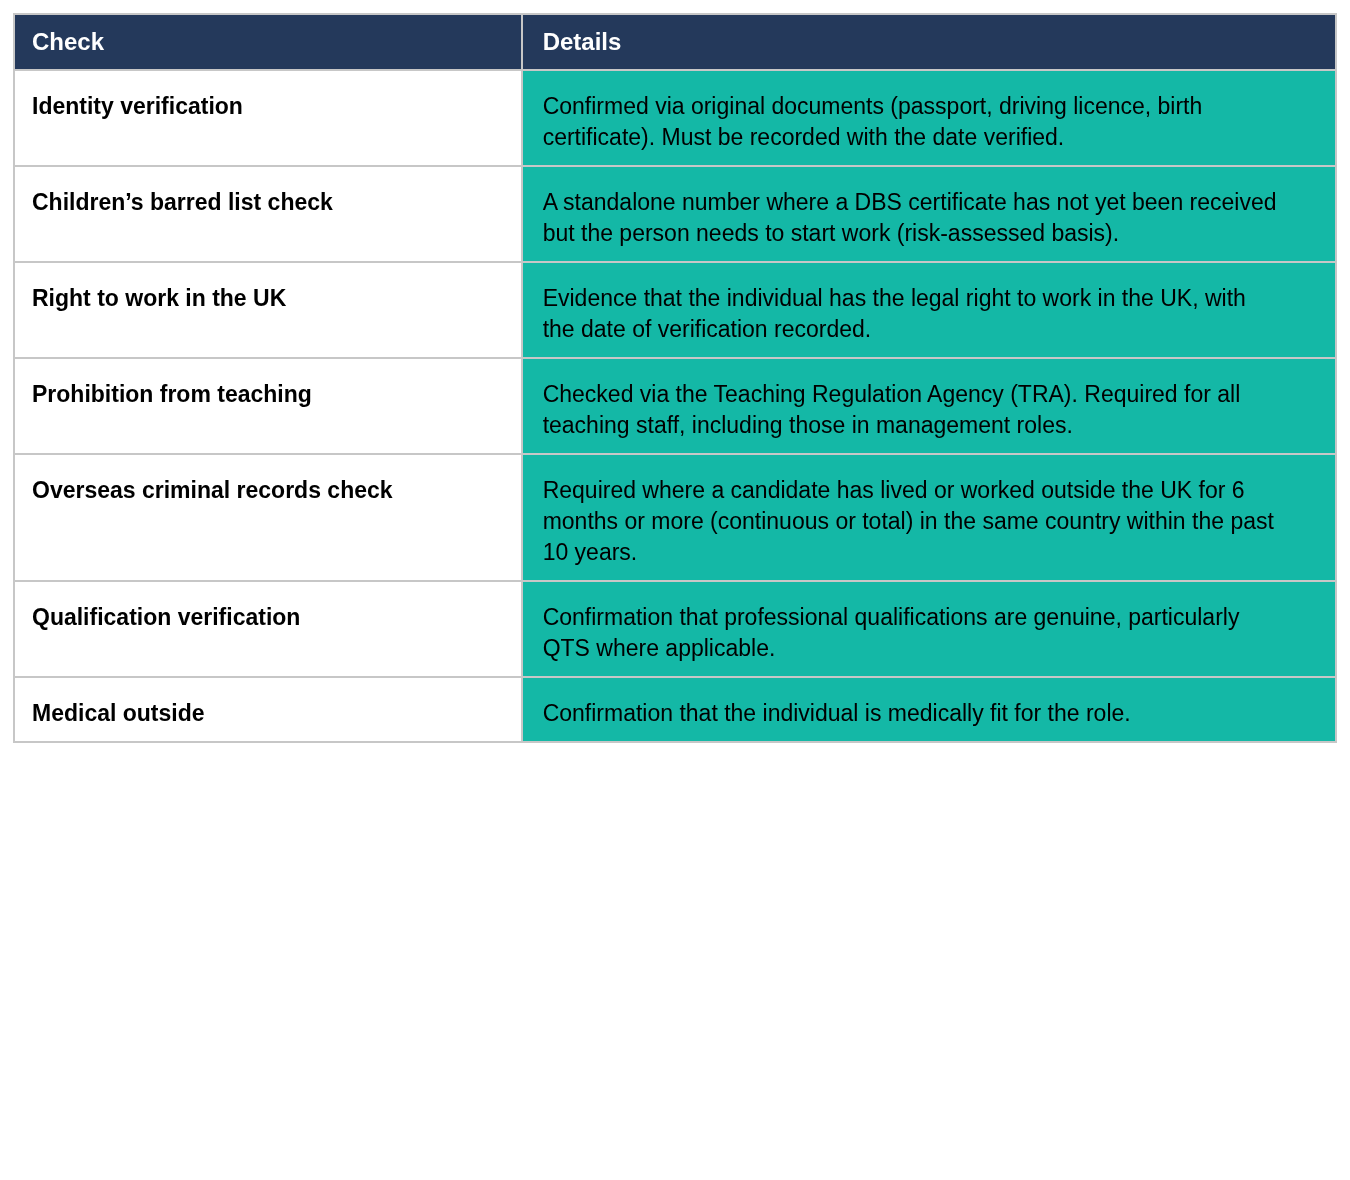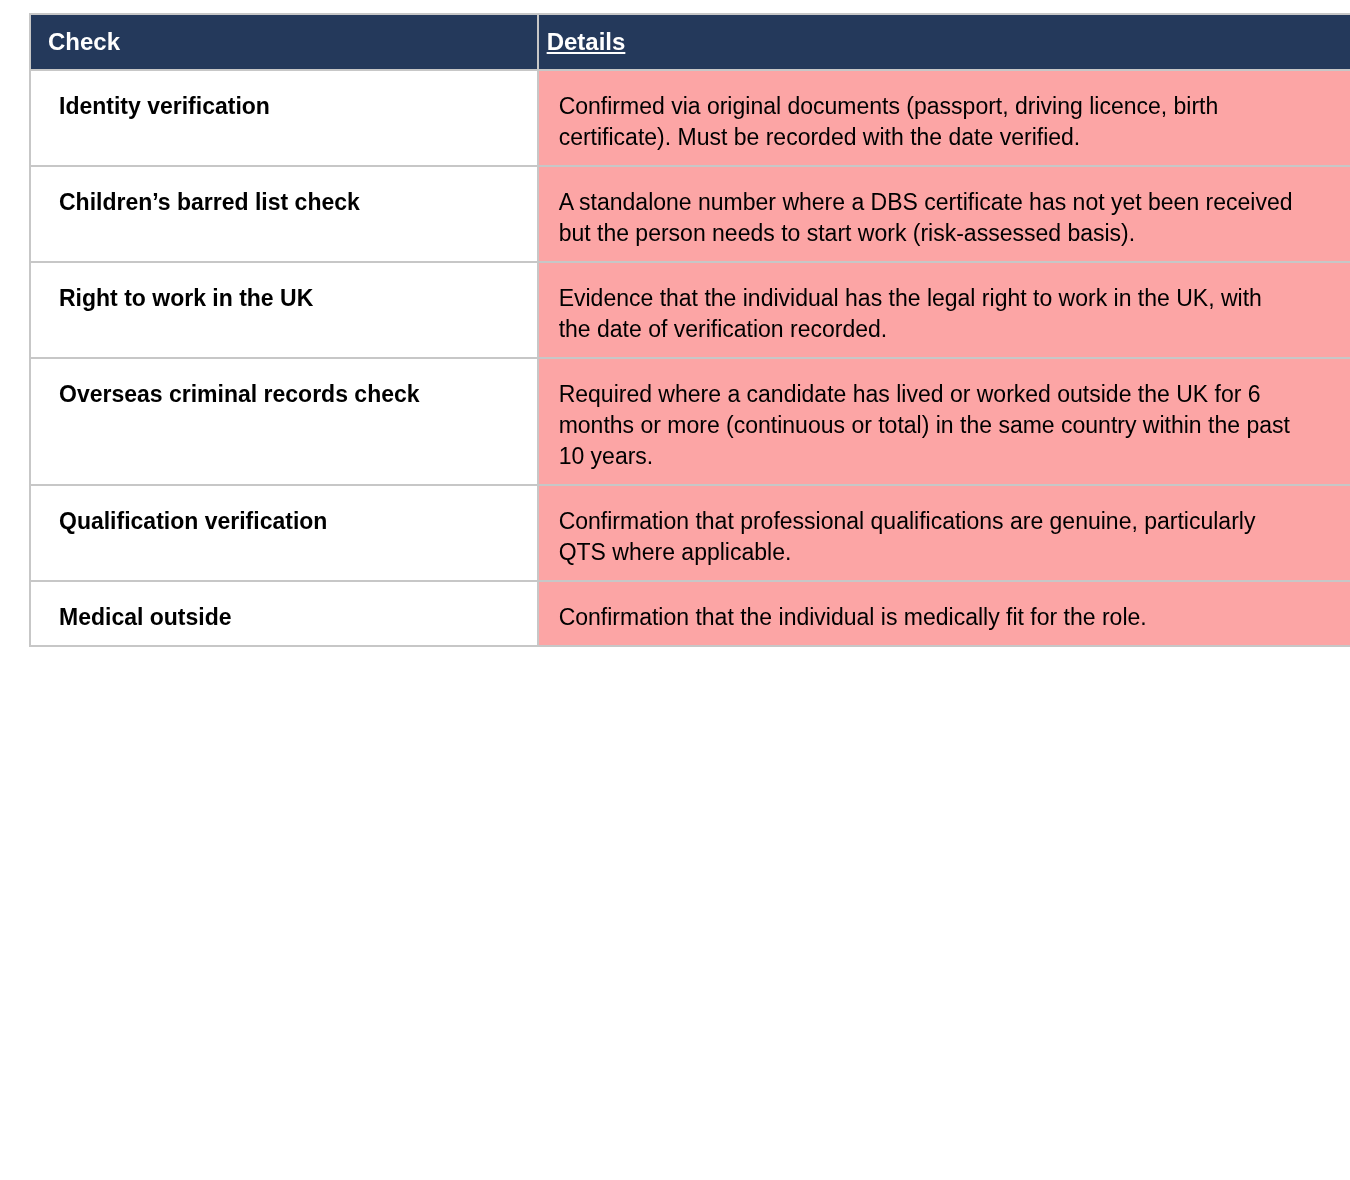--- a/index.html
+++ b/index.html
@@ -8,21 +8,20 @@
     font-family: "Liberation Sans", sans-serif;
     color: #000000;
   }
   body {
     width: 1350px;
     height: 1180px;
     overflow: hidden;
   }
   .page {
     padding: 13px 13px 22px 13px;
-    margin-left: 16px;
   }
   table.checks-table {
     width: 1324px;
     border-collapse: collapse;
     table-layout: fixed;
     background: #ffffff;
   }
   table.checks-table th,
   table.checks-table td {
     border: 2px solid #c7c7c7;
@@ -32,34 +31,34 @@
   col.col-check   { width: 38.4%; }
   col.col-details { width: 61.6%; }
   th.hdr {
     background: #24395b;
     color: #ffffff;
     font-size: 24px;
     font-weight: 700;
     line-height: 28px;
     padding: 13px 10px 13px 17px;
   }
-  th.hdr.hdr-details { padding-left: 8px; text-decoration: underline; }
+  th.hdr.hdr-details { padding-left: 20px; }
   td.check-cell {
     font-weight: 700;
     font-size: 23px;
     line-height: 31px;
-    padding: 20px 12px 12px 28px;
+    padding: 20px 12px 12px 17px;
     background: #ffffff;
   }
   td.details-cell {
     font-weight: 400;
     font-size: 23px;
     line-height: 31px;
     padding: 20px 56px 12px 20px;
-    background: #fca5a5;
+    background: #14b8a6;
   }
 </style>
 </head>
 <body>
 
 <div class="page">
   <table class="checks-table">
     <colgroup>
       <col class="col-check">
       <col class="col-details">
@@ -77,20 +76,24 @@
         </tr>
         <tr>
           <td class="check-cell">Children’s barred list check</td>
           <td class="details-cell">A standalone number where a DBS certificate has not yet been received but the person needs to start work (risk-assessed basis).</td>
         </tr>
         <tr>
           <td class="check-cell">Right to work in the UK</td>
           <td class="details-cell">Evidence that the individual has the legal right to work in the UK, with the date of verification recorded.</td>
         </tr>
         <tr>
+          <td class="check-cell">Prohibition from teaching</td>
+          <td class="details-cell">Checked via the Teaching Regulation Agency (TRA). Required for all teaching staff, including those in management roles.</td>
+        </tr>
+        <tr>
           <td class="check-cell">Overseas criminal records check</td>
           <td class="details-cell">Required where a candidate has lived or worked outside the UK for 6 months or more (continuous or total) in the same country within the past 10 years.</td>
         </tr>
         <tr>
           <td class="check-cell">Qualification verification</td>
           <td class="details-cell">Confirmation that professional qualifications are genuine, particularly QTS where applicable.</td>
         </tr>
         <tr>
           <td class="check-cell">Medical outside</td>
           <td class="details-cell">Confirmation that the individual is medically fit for the role.</td>

